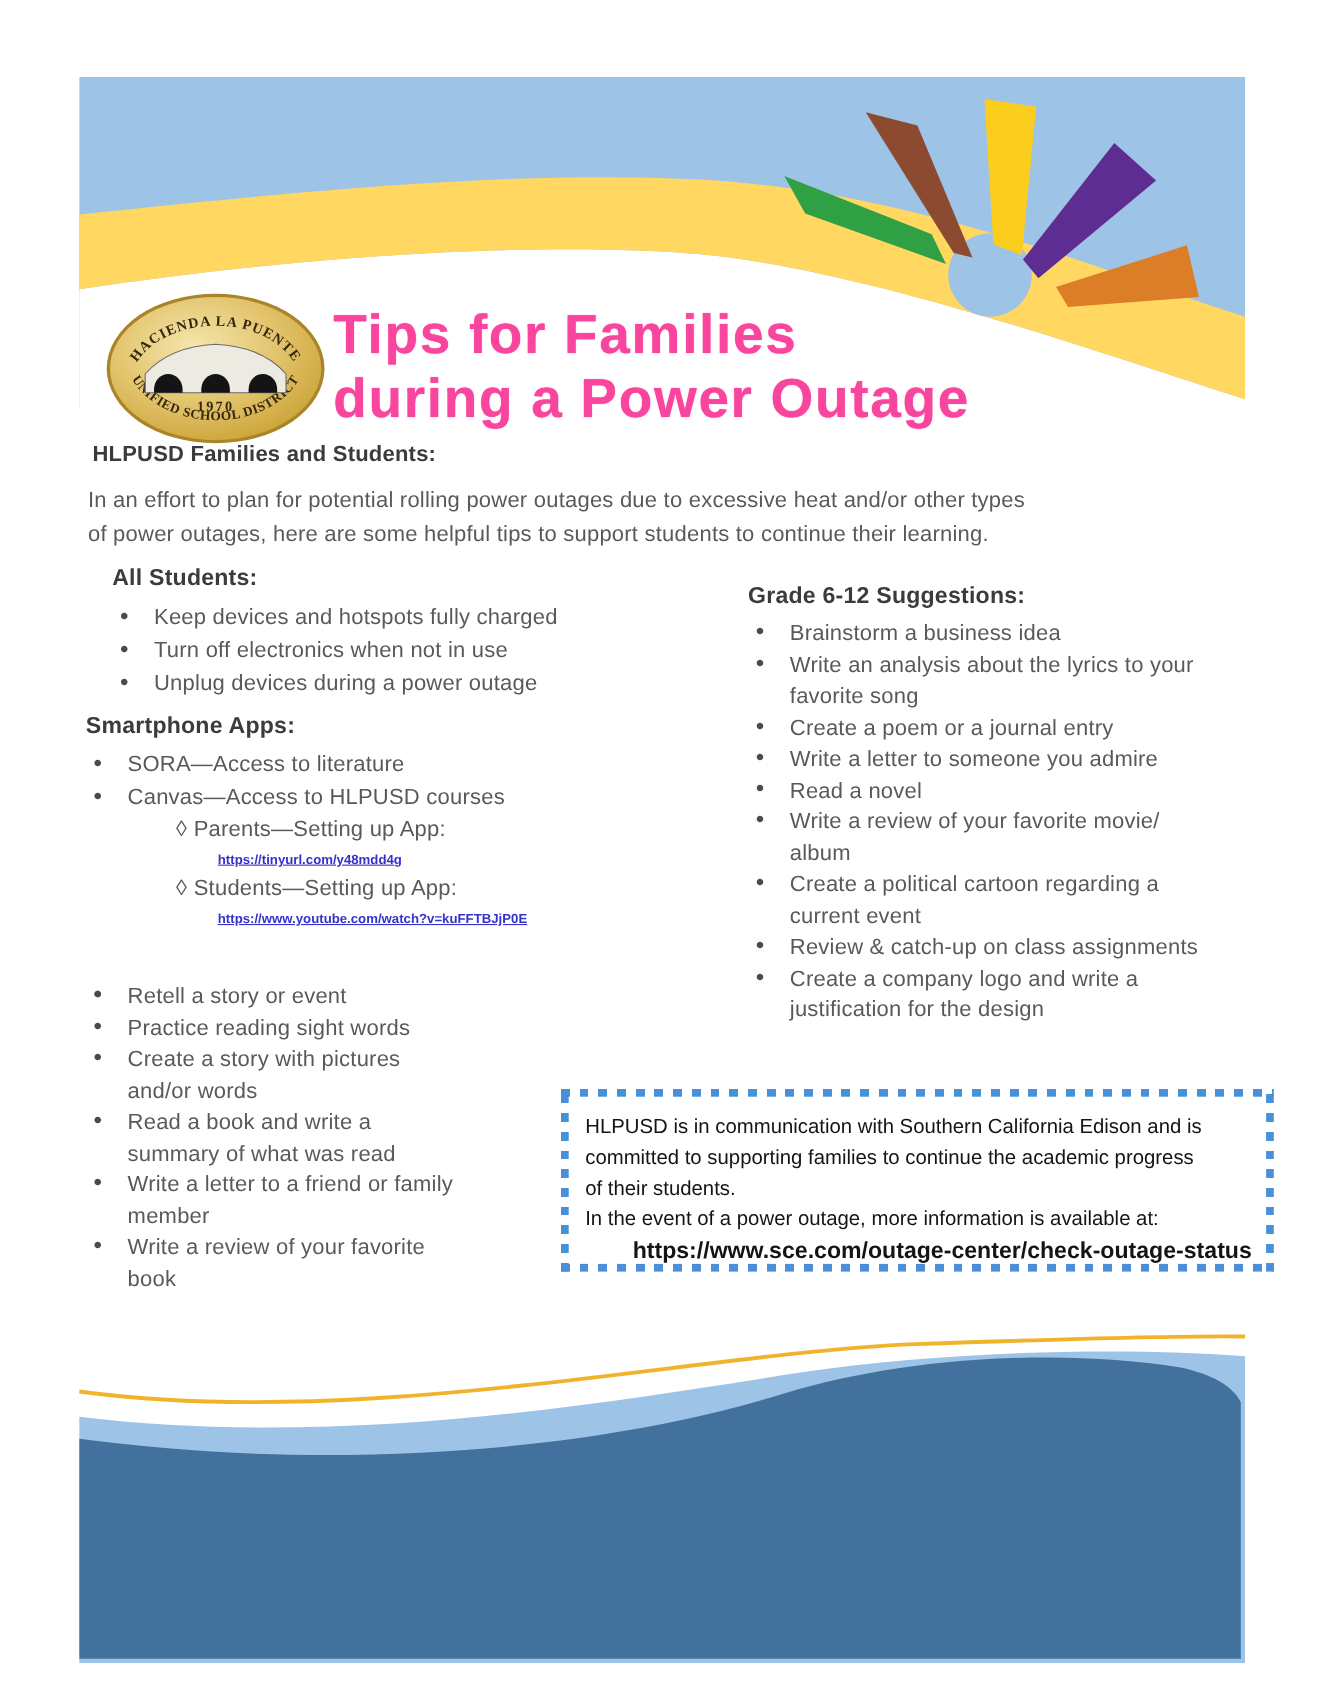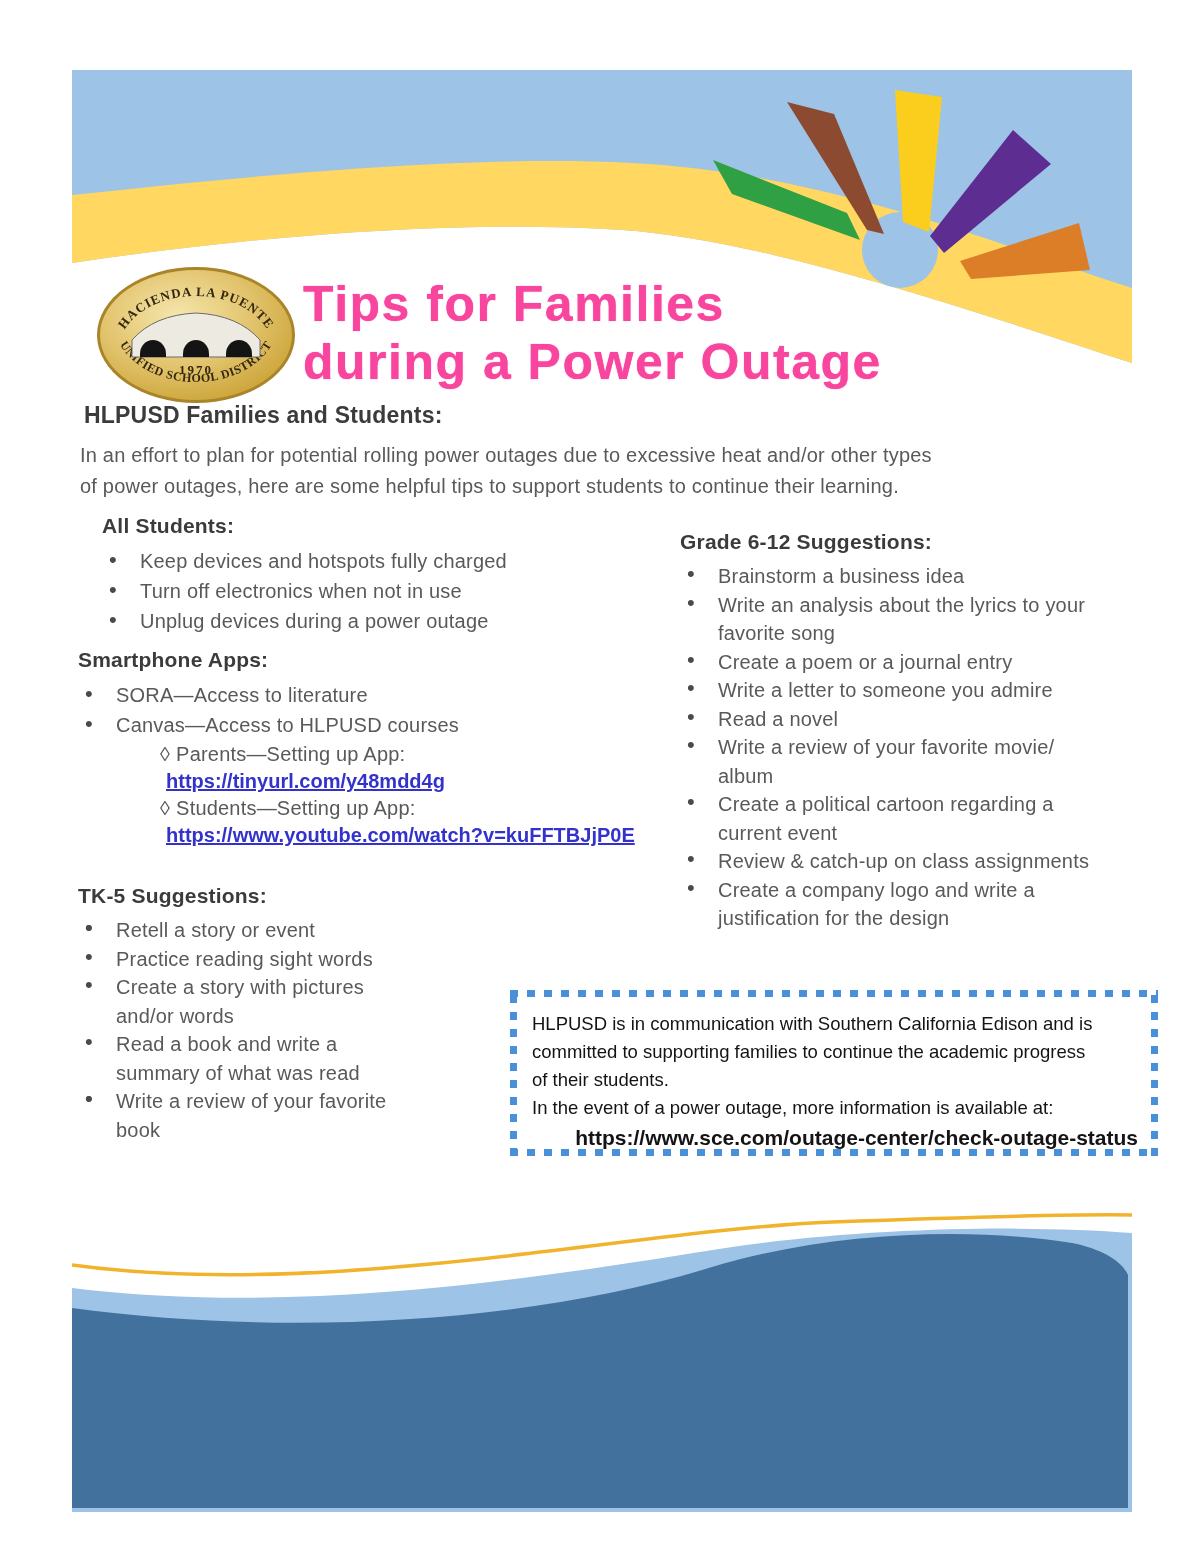--- a/index.html
+++ b/index.html
@@ -10,38 +10,38 @@
   
   #header-svg{position:absolute;left:72px;top:70px;width:1060px;height:300px;}
   #logo-svg{position:absolute;left:96px;top:266px;width:200px;height:138px;}
   .page-title{position:absolute;left:303px;color:#F8459D;font-weight:bold;
               font-size:50px;letter-spacing:1.5px;text-shadow:0 0 1px #f8459d;
               font-family:"Liberation Sans","DejaVu Sans",sans-serif;}
   #title-line1{top:275px;}
   #title-line2{top:333px;}
 
   
-  #intro-heading{left:84px;top:402px;font-size:23px;font-weight:bold;color:#3b3b3b;letter-spacing:.2px;}
+  #intro-heading{left:84px;top:402px;font-size:20px;font-weight:bold;color:#3b3b3b;letter-spacing:.2px;}
   #intro-body{left:80px;top:440px;width:1040px;font-size:20px;color:#595959;
               line-height:31px;white-space:pre-line;letter-spacing:.2px;}
 
   
   .section{position:absolute;}
   .sec-heading{font-size:21px;font-weight:bold;color:#3b3b3b;letter-spacing:.2px;}
   ul.blist{list-style:none;margin:8px 0 0 0;padding:0;}
   ul.blist li{position:relative;padding-left:38px;font-size:20px;color:#595959;
               line-height:30px;letter-spacing:.2px;white-space:pre-line;}
   ul.blist li .dot{position:absolute;left:7px;top:-1px;font-size:22px;color:#4a4a4a;}
   #tk5-list li, #grade-list li{line-height:28.5px;}
   #tk5-list li .dot, #grade-list li .dot{top:-2px;}
 
   
   .sub-line{margin-left:82px;font-size:20px;color:#595959;line-height:28px;letter-spacing:.2px;}
   .sub-line .diamond{margin-right:6px;color:#595959;}
-  .sub-link{display:block;margin-left:88px;font-size:20px;font-weight:bold;color:#3333CC;
+  .sub-link{display:block;margin-left:120px;font-size:12px;font-weight:bold;color:#3333CC;
             text-decoration:underline;line-height:26px;}
 
   
   #notice-box{position:absolute;left:510px;top:990px;width:648px;height:166px;box-sizing:border-box;
      padding:20px 20px 0 22px;
      background:
        repeating-linear-gradient(90deg,#4A90D8 0 8px,transparent 8px 17px) left top / 100% 7px no-repeat,
        repeating-linear-gradient(90deg,#4A90D8 0 8px,transparent 8px 17px) left bottom / 100% 7px no-repeat,
        repeating-linear-gradient(0deg,#4A90D8 0 8px,transparent 8px 17px) left top / 7px 100% no-repeat,
        repeating-linear-gradient(0deg,#4A90D8 0 8px,transparent 8px 17px) right top / 7px 100% no-repeat;}
@@ -129,30 +129,30 @@
       <span class="diamond">◊</span><span>Parents—Setting up App:</span>
     </div>
     <a class="sub-link" href="#">https://tinyurl.com/y48mdd4g</a>
     <div class="sub-line">
       <span class="diamond">◊</span><span>Students—Setting up App:</span>
     </div>
     <a class="sub-link" href="#">https://www.youtube.com/watch?v=kuFFTBJjP0E</a>
   </div>
 
   <div class="section" style="left:78px;top:884px;width:430px;">
-    <div class="sec-heading">TK-5 Suggestions:</div>
     <ul class="blist" id="tk5-list">
       <li><span class="dot">•</span></li>
       <li><span class="dot">•</span><span>Retell a story or event</span></li>
       <li><span class="dot">•</span><span>Practice reading sight words</span></li>
       <li><span class="dot">•</span><span>Create a story with pictures
 and/or words</span></li>
       <li><span class="dot">•</span><span>Read a book and write a
 summary of what was read</span></li>
-      <li><span class="dot">•</span></li>
+      <li><span class="dot">•</span><span>Write a letter to a friend or family
+member</span></li>
       <li><span class="dot">•</span><span>Write a review of your favorite
 book</span></li>
     </ul>
   </div>
 
   <div class="section" style="left:680px;top:530px;width:500px;">
     <div class="sec-heading">Grade 6-12 Suggestions:</div>
     <ul class="blist" id="grade-list">
       <li><span class="dot">•</span><span>Brainstorm a business idea</span></li>
       <li><span class="dot">•</span><span>Write an analysis about the lyrics to your

